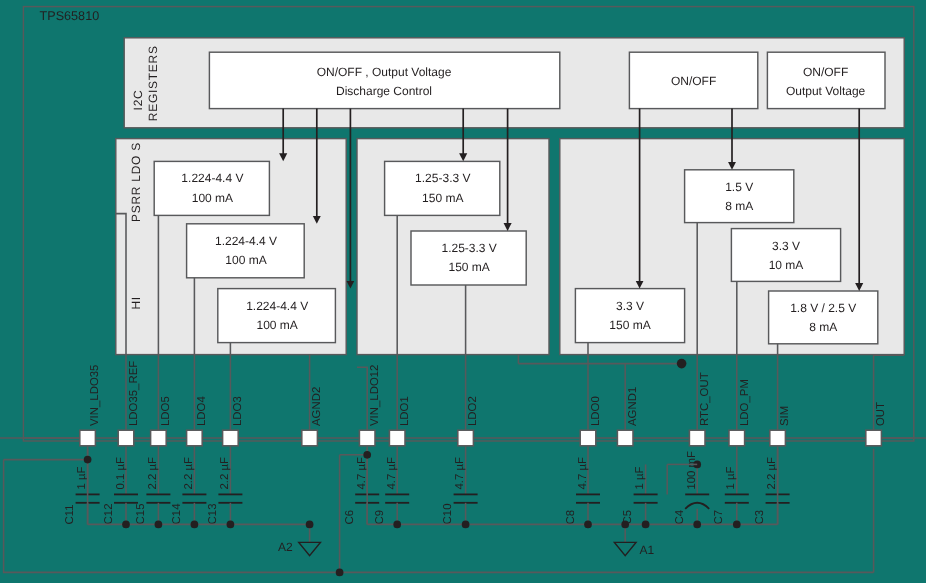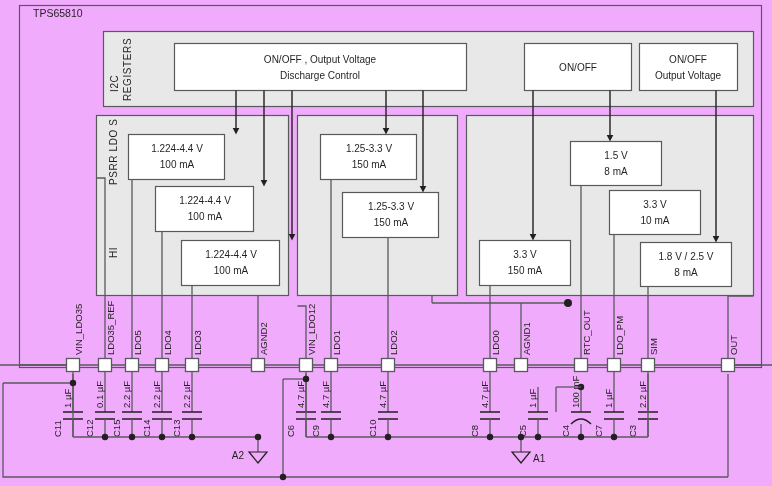--- a/index.html
+++ b/index.html
@@ -4,21 +4,21 @@
 <style>
   html, body {
     margin: 0;
     padding: 0;
     background: #ffffff;
   }
   #root {
     position: relative;
     width: 772px;
     height: 486px;
-    background: #f0abfc;
+    background: #0f766e;
     font-family: "Liberation Sans", sans-serif;
     overflow: hidden;
   }
   svg { display: block; }
   .blk-fill { fill: #e8e8e8; stroke: #58595b; stroke-width: 1.2; }
   .white-box { fill: #ffffff; stroke: #58595b; stroke-width: 1.2; }
   .outer-frame { fill: none; stroke: #58595b; stroke-width: 1.2; }
   .wire { stroke: #58595b; stroke-width: 1.3; fill: none; }
   .arrowline { stroke: #231f20; stroke-width: 1.4; fill: none; }
   .pin-sq { fill: #ffffff; stroke: #58595b; stroke-width: 1.3; }

